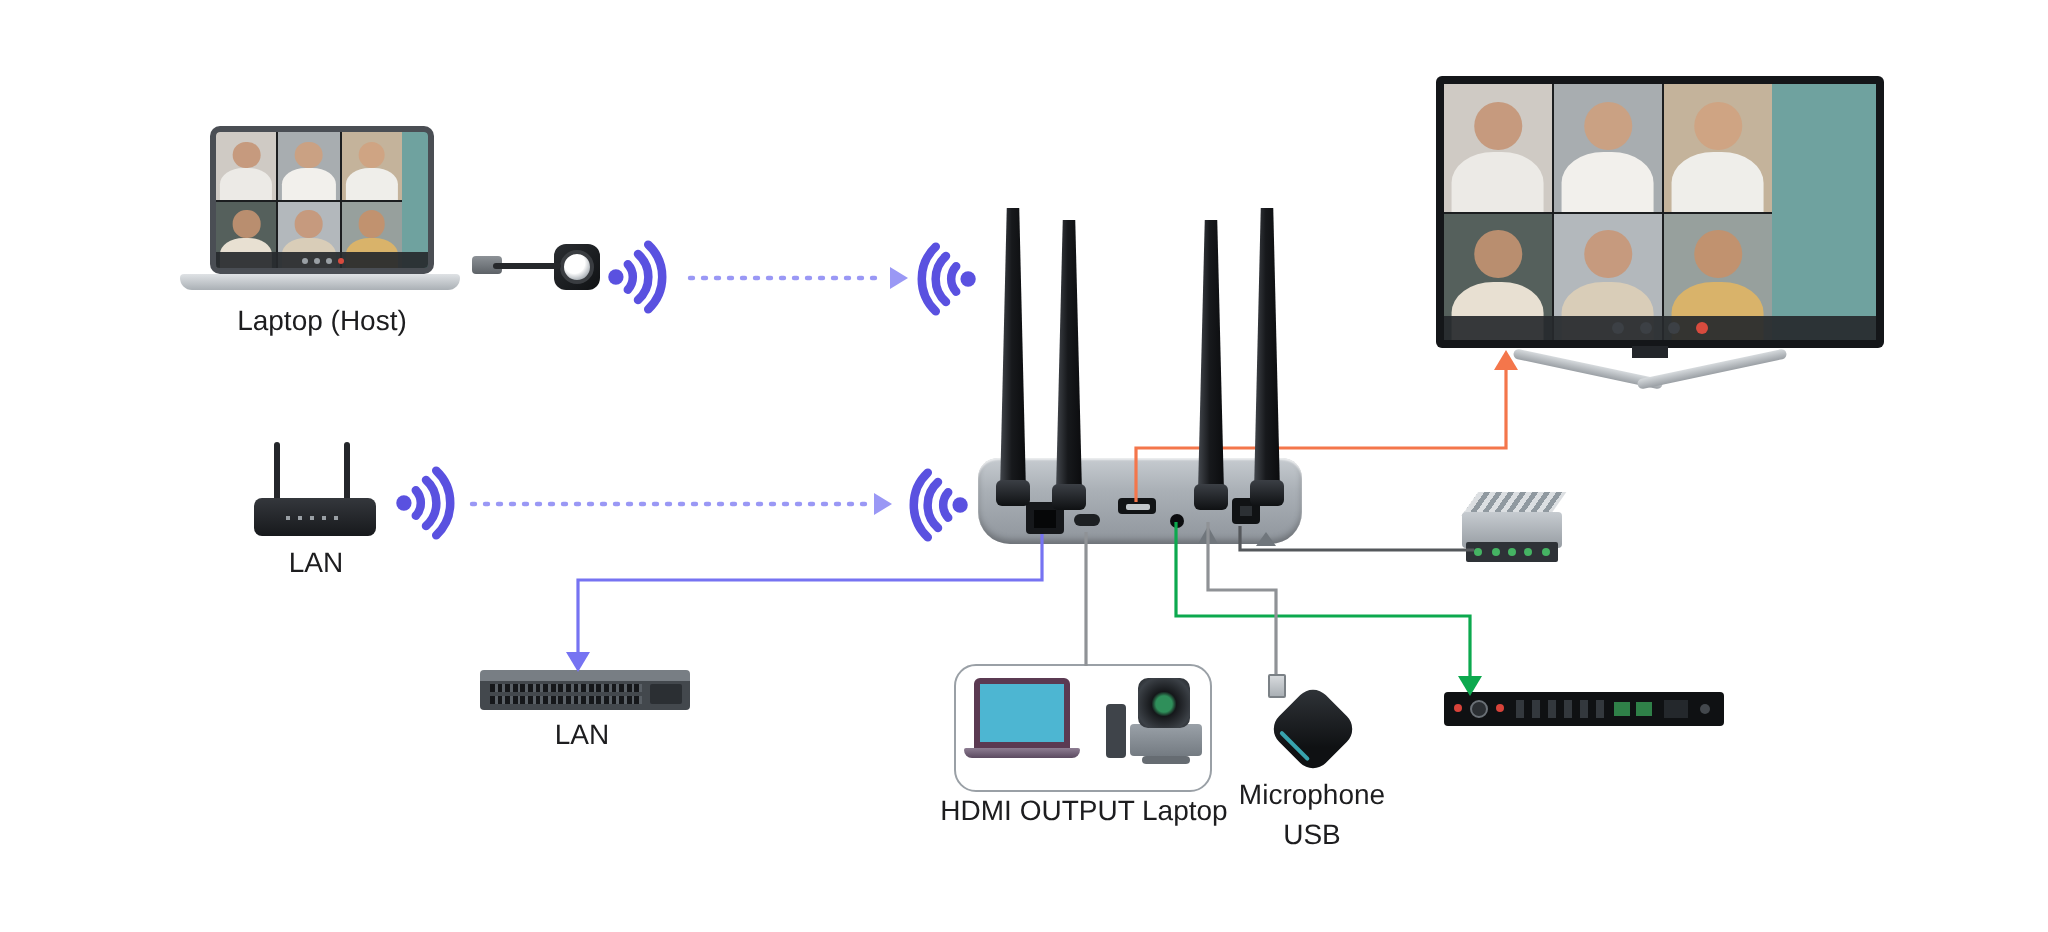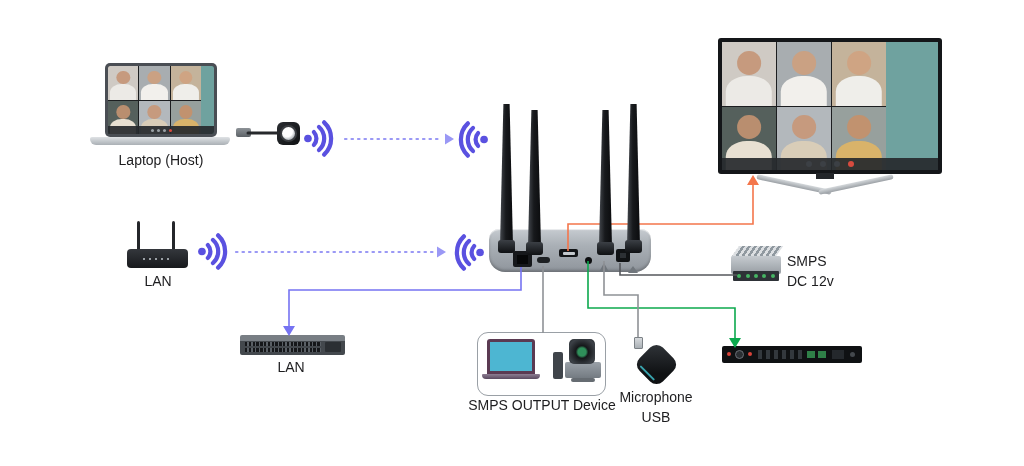--- a/index.html
+++ b/index.html
@@ -273,21 +273,21 @@
   <div class="tv-leg" style="left:756px;top:182px;transform:rotate(12deg);"></div>
   <div class="tv-leg" style="left:818px;top:182px;transform:rotate(-12deg);"></div>
 
   <div class="abs obox"></div>
   <div class="abs olt-screen"></div>
   <div class="abs olt-base"></div>
   <div class="abs remote"></div>
   <div class="abs cam-body"></div>
   <div class="abs cam-head"></div>
   <div class="abs cam-base"></div>
-  <div class="label" style="left:462px;top:395px;width:160px;">SMPS OUTPUT Device</div>
+  <div class="label" style="left:462px;top:395px;width:160px;">HDMI OUTPUT Laptop</div>
 
   <div class="abs usb-conn"></div>
   <div class="abs mic"></div>
   <div class="label" style="left:606px;top:387px;width:100px;">
     <span style="display:block">Microphone</span>
     <span style="display:block">USB</span>
   </div>
 
   <div class="abs dsp">
     <span class="k1"></span>
@@ -302,24 +302,20 @@
 
   <div class="abs smps-fins"></div>
   <div class="abs smps-body"></div>
   <div class="abs smps-term">
     <i></i>
       <i></i>
       <i></i>
       <i></i>
       <i></i>
   </div>
-  <div class="label" style="left:787px;top:251px;width:80px;text-align:left;">
-    <span style="display:block">SMPS</span>
-    <span style="display:block">DC 12v</span>
-  </div>
 
   <svg class="wires" width="1024" height="466" viewBox="0 0 1024 466">
 
     <polyline points="248,133 279,133" fill="none" stroke-width="3" stroke-linecap="round" stroke="#26282b"></polyline>
 
     <line x1="345" y1="139" x2="442" y2="139" stroke-width="2.2" stroke-dasharray="1.5 5" stroke-linecap="round" stroke="#9a98f5"></line>
     <polygon points="445,133.5 445,144.5 454,139" fill="#9a98f5"></polygon>
 
     <line x1="236" y1="252" x2="434" y2="252" stroke-width="2.2" stroke-dasharray="1.5 5" stroke-linecap="round" stroke="#9a98f5"></line>
     <polygon points="437,246.5 437,257.5 446,252" fill="#9a98f5"></polygon>

